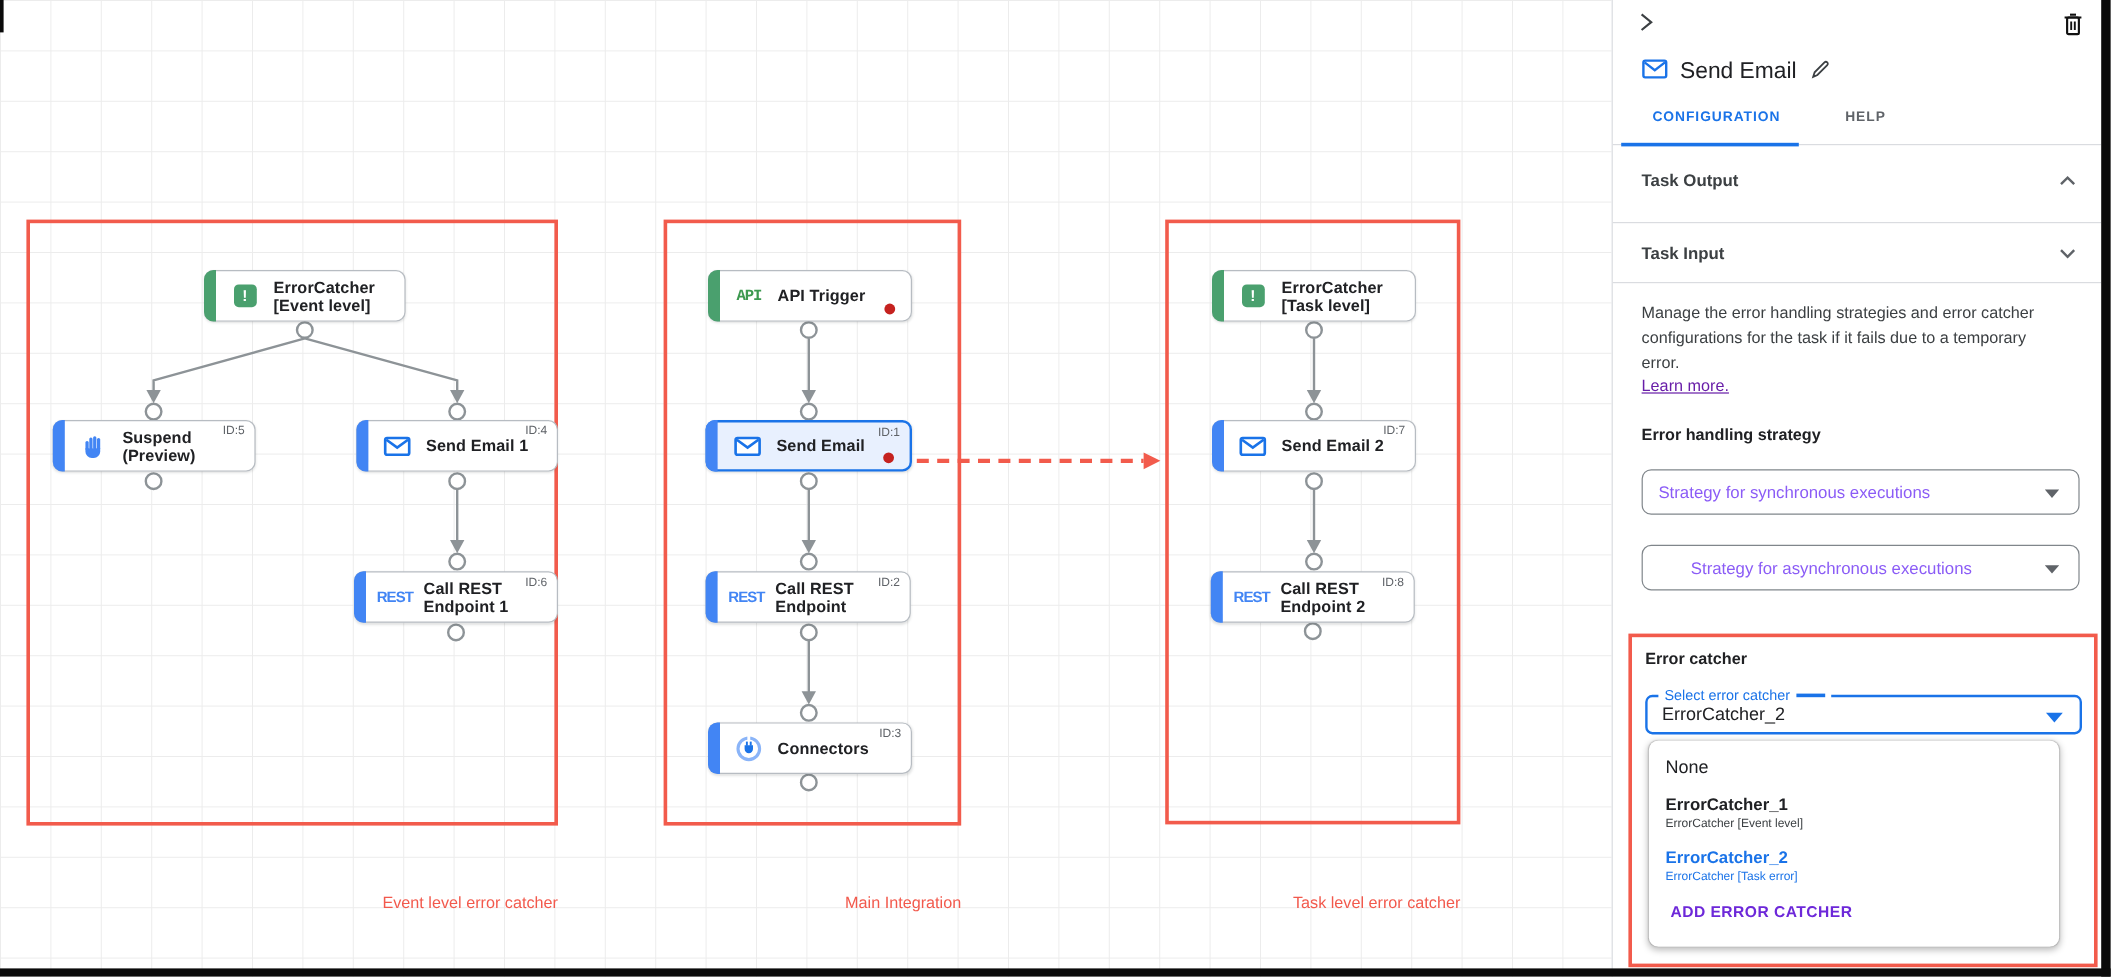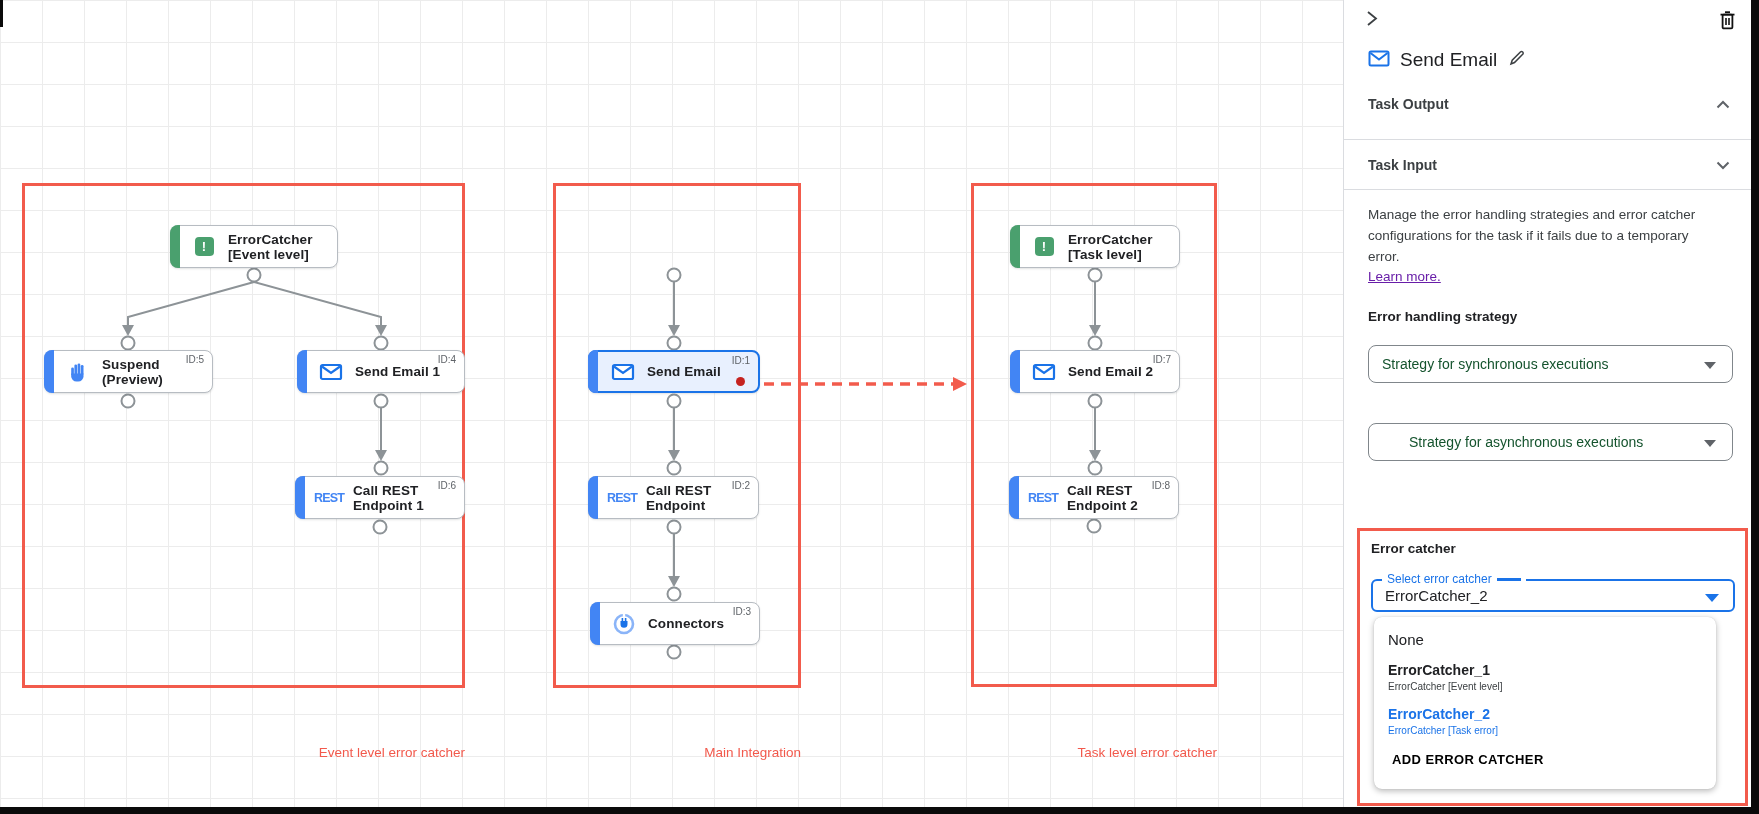--- a/index.html
+++ b/index.html
@@ -47,40 +47,40 @@
   .tab.inactive { color:#5f6368; }
   .tab-underline { position:absolute; left:7px; bottom:-2px; width:148px; height:3px; background:#1a73e8; }
   .section { position:relative; border-bottom:1px solid #dadce0; }
   .section-h { display:flex; align-items:center; justify-content:space-between;
                padding:0 21px 0 24px; font-size:14px; font-weight:bold; color:#3c4043; cursor:pointer; }
   .eh-body { padding:14px 24px 0 24px; }
   .eh-desc { font-size:13.5px; color:#3c4043; line-height:21px; max-width:354px; }
   .learn-more { display:inline-block; font-size:13.5px; color:#681da8; text-decoration:underline; cursor:pointer; }
   .bold-label { font-size:13.5px; font-weight:bold; color:#202124; }
   .sel { position:relative; width:365px; height:38px; border:1px solid #80868b; border-radius:8px;
-         display:flex; align-items:center; padding:0 34px 0 13px; font-size:14px; color:#14532d; cursor:pointer; }
+         display:flex; align-items:center; padding:0 34px 0 13px; font-size:14px; color:#8b5cf6; cursor:pointer; }
   .caret { position:absolute; right:16px; top:16px; width:0; height:0;
            border-left:6px solid transparent; border-right:6px solid transparent; border-top:7px solid #5f6368; }
   .red-box { position:absolute; left:13px; top:528px; width:391px; height:278px; border:3px solid #f25b4c; }
   .sel-focused { position:relative; margin:23px 0 0 11px; width:364px; height:33px; border:2.5px solid #1a73e8;
                  border-radius:6px; display:flex; align-items:center; padding:0 34px 0 12px;
                  font-size:15px; color:#202124; cursor:pointer; }
   .float-label { position:absolute; left:9px; top:-9px; background:#fff; padding:0 5px;
                  font-size:12px; color:#1a73e8; white-space:nowrap; }
   .float-label::after { content:""; display:inline-block; width:24px; height:3px; background:#1a73e8;
                         vertical-align:middle; margin-left:5px; }
   .caret-blue { position:absolute; right:14px; top:13px; width:0; height:0;
                 border-left:7px solid transparent; border-right:7px solid transparent; border-top:8px solid #1a73e8; }
   .menu { position:absolute; left:30px; top:617px; width:342px; height:172px; background:#fff;
           border-radius:8px; box-shadow:0 2px 6px rgba(0,0,0,.28), 0 0 1px rgba(0,0,0,.2); padding:14px 0 0 14px; }
   .mi-none { font-size:15px; color:#202124; cursor:pointer; }
   .mi-name { font-size:14px; font-weight:bold; color:#202124; margin-top:14px; cursor:pointer; }
   .mi-desc { font-size:10px; color:#3c4043; margin-top:3px; cursor:pointer; }
   .mi-name.blue, .mi-desc.blue { color:#1a73e8; }
-  .add-btn { margin-top:16px; font-size:13px; font-weight:bold; letter-spacing:.4px; color:#000000;
+  .add-btn { margin-top:16px; font-size:13px; font-weight:bold; letter-spacing:.4px; color:#6d28d9;
              padding-left:4px; cursor:pointer; }
 
   .edge-right { position:absolute; right:0; top:0; width:8px; height:814px; background:#0a0a0a; }
   .edge-bottom { position:absolute; left:0; bottom:0; width:1759px; height:7px; background:#0a0a0a; }
   .edge-topleft { position:absolute; left:0; top:0; width:3px; height:27px; background:#0a0a0a; }
 </style>
 </head>
 <body>
 
 <div class="screen">
@@ -191,20 +191,30 @@
       <span class="nicon">
           <span class="rest-txt">REST</span>
         </span>
       <span class="ntext">
           <span>Call REST</span>
           <span>Endpoint 1</span>
         </span>
       <span class="nid">ID:6</span>
     </div>
 
+    <div class="node green" style="left:590px; top:225px; width:170px;">
+      <span class="bar"></span>
+      <span class="nicon">
+          <span class="api-txt">API</span>
+        </span>
+      <span class="ntext">
+          <span>API Trigger</span>
+        </span>
+      <span class="node-dot"></span>
+    </div>
 
     <div class="node blue selected" style="left:588px; top:350px; width:172px;">
       <span class="bar"></span>
       <span class="nicon">
         <svg width="24" height="18" viewBox="0 0 24 18">
             <rect x="2" y="2" width="20" height="14" rx="1.5" fill="#fff" stroke="#1a73e8" stroke-width="2.2"></rect>
             <path d="M3 3.5 L12 10 L21 3.5" fill="none" stroke="#1a73e8" stroke-width="2.2"></path>
           </svg>
       </span>
       <span class="ntext">
@@ -310,20 +320,25 @@
           </svg>
       </span>
       <span class="ttl">Send Email</span>
       <span>
         <svg width="16" height="16" viewBox="0 0 16 16">
             <path d="M2 14 L3.2 10.2 L11.4 2 a1.6 1.6 0 0 1 2.3 2.3 L5.5 12.5 z" fill="none" stroke="#3c4043" stroke-width="1.5"></path>
           </svg>
       </span>
     </div>
 
+    <div class="tabs">
+      <span class="tab active" style="margin-left:33px;">CONFIGURATION</span>
+      <span class="tab inactive" style="margin-left:54px;">HELP</span>
+      <span class="tab-underline"></span>
+    </div>
 
     <div class="section" style="height:65px;">
       <div class="section-h" style="height:58px;">
         <span>Task Output</span>
         <span><svg width="14" height="9" viewBox="0 0 14 9">
               <path d="M1.5 7.5 L7 2 L12.5 7.5" fill="none" stroke="#5f6368" stroke-width="2"></path>
             </svg></span>
       </div>
     </div>
 
@@ -338,21 +353,21 @@
 
     <div class="section" style="border-bottom:none;">
       <div class="eh-body">
         <div class="eh-desc">Manage the error handling strategies and error catcher configurations for the task if it fails due to a temporary error.</div>
         <a class="learn-more">Learn more.</a>
         <div class="bold-label" style="margin-top:24px;">Error handling strategy</div>
         <div class="sel" style="margin-top:21px;">
           <span>Strategy for synchronous executions</span>
           <span class="caret"></span>
         </div>
-        <div class="sel" style="margin-top:40px;padding-left:40px;">
+        <div class="sel" style="margin-top:25px;padding-left:40px;">
           <span>Strategy for asynchronous executions</span>
           <span class="caret"></span>
         </div>
       </div>
     </div>
 
     <div class="red-box">
       <div class="bold-label" style="margin:10px 0 0 11px;">Error catcher</div>
       <div class="sel-focused">
         <span class="float-label">Select error catcher</span>

